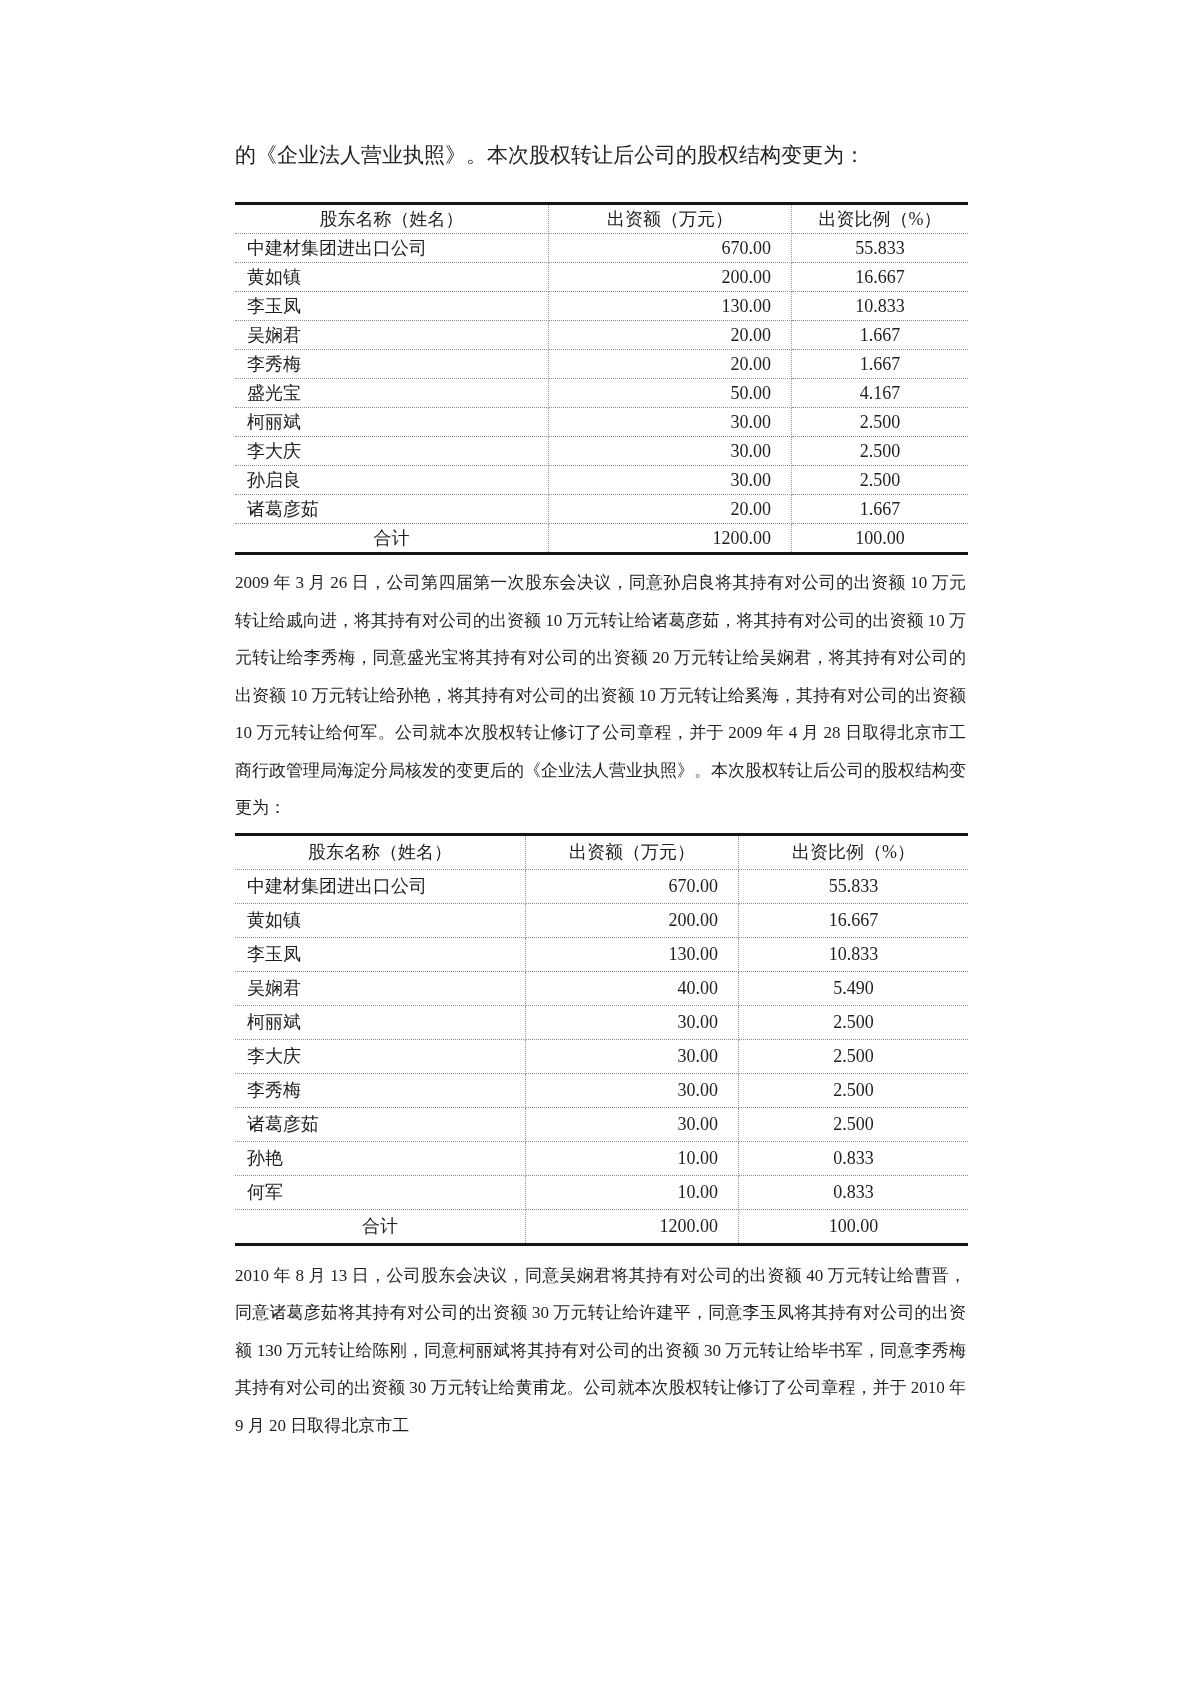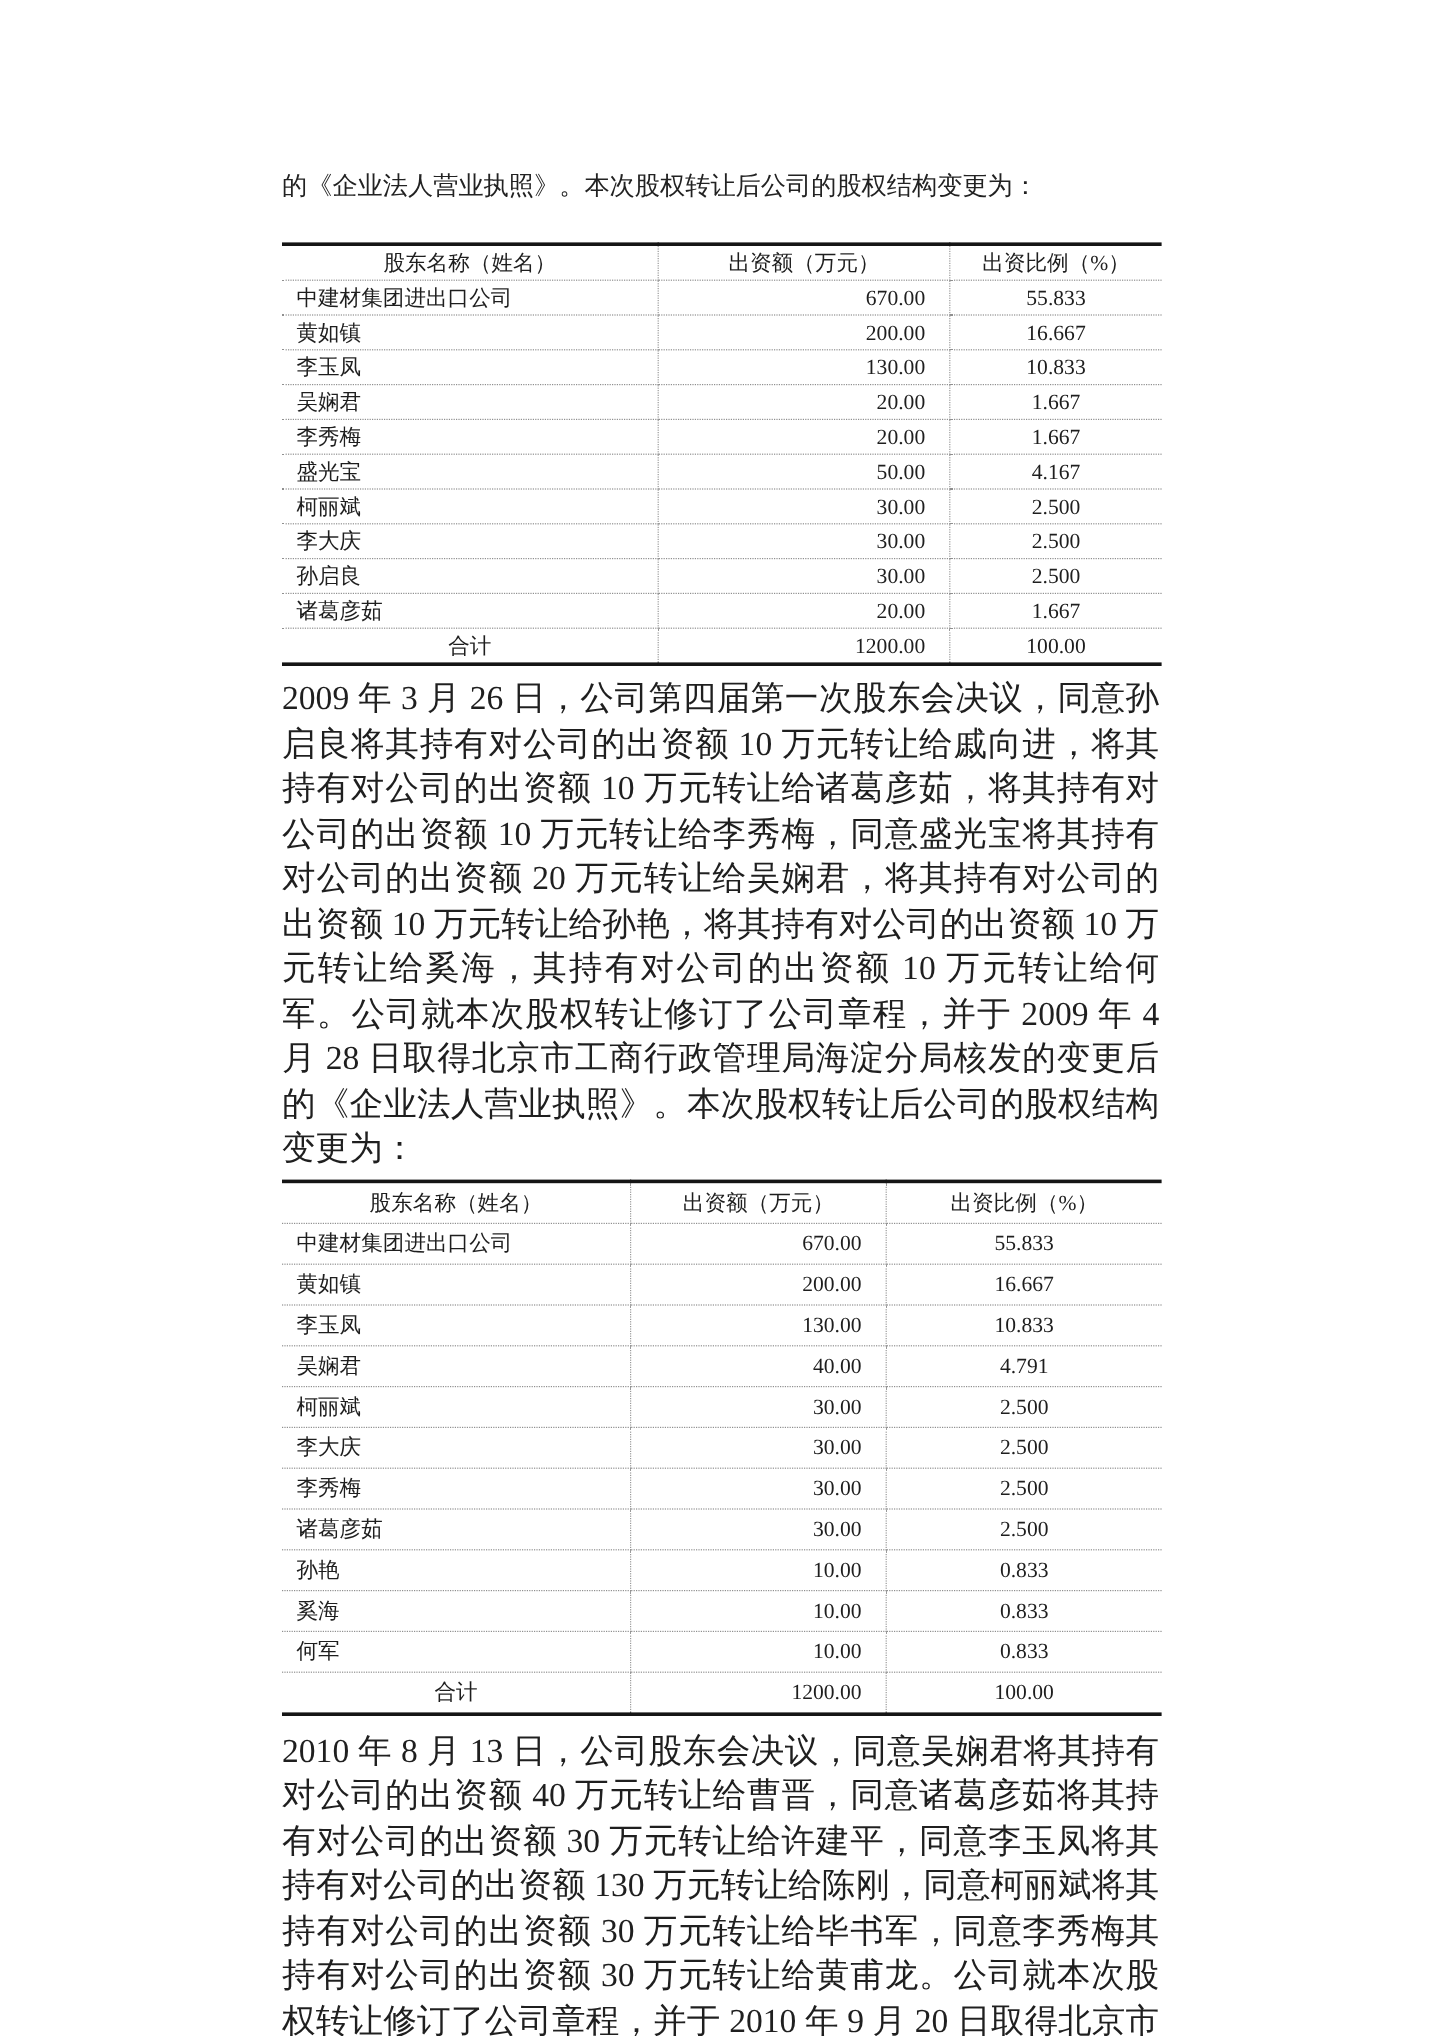--- a/index.html
+++ b/index.html
@@ -49,21 +49,21 @@
   .t2 th, .t2 td { height:33px; }
   .t2 .c0 { width:290px; }
   .t2 .c1 { width:212px; }
   .t2 .c2 { width:229px; }
   td.c0 { text-align:left; padding-left:12px; }
   td.c1 { text-align:right; padding-right:20px; }
   td.c2 { text-align:center; }
   tr.total td.c0 { text-align:center; padding-left:0;margin-top:44px; }
   .para {
     margin:9px 0 0 0;
-    font-size:28px; line-height:37.5px;
+    font-size:17px; line-height:37.5px;
     text-align:justify; text-align-last:left;
     color:#1f1f1f;
   }
   .para.p2 { margin-top:11px; }
 </style>
 </head>
 <body>
 
 <div class="page">
 
@@ -161,21 +161,21 @@
             <td class="c2">16.667</td>
           </tr>
           <tr class="">
             <td class="c0">李玉凤</td>
             <td class="c1">130.00</td>
             <td class="c2">10.833</td>
           </tr>
           <tr class="">
             <td class="c0">吴娴君</td>
             <td class="c1">40.00</td>
-            <td class="c2">4.791</td>
+            <td class="c2">5.490</td>
           </tr>
           <tr class="">
             <td class="c0">柯丽斌</td>
             <td class="c1">30.00</td>
             <td class="c2">2.500</td>
           </tr>
           <tr class="">
             <td class="c0">李大庆</td>
             <td class="c1">30.00</td>
             <td class="c2">2.500</td>
@@ -185,25 +185,20 @@
             <td class="c1">30.00</td>
             <td class="c2">2.500</td>
           </tr>
           <tr class="">
             <td class="c0">诸葛彦茹</td>
             <td class="c1">30.00</td>
             <td class="c2">2.500</td>
           </tr>
           <tr class="">
             <td class="c0">孙艳</td>
-            <td class="c1">10.00</td>
-            <td class="c2">0.833</td>
-          </tr>
-          <tr class="">
-            <td class="c0">奚海</td>
             <td class="c1">10.00</td>
             <td class="c2">0.833</td>
           </tr>
           <tr class="">
             <td class="c0">何军</td>
             <td class="c1">10.00</td>
             <td class="c2">0.833</td>
           </tr>
           <tr class="total">
             <td class="c0">合计</td>

